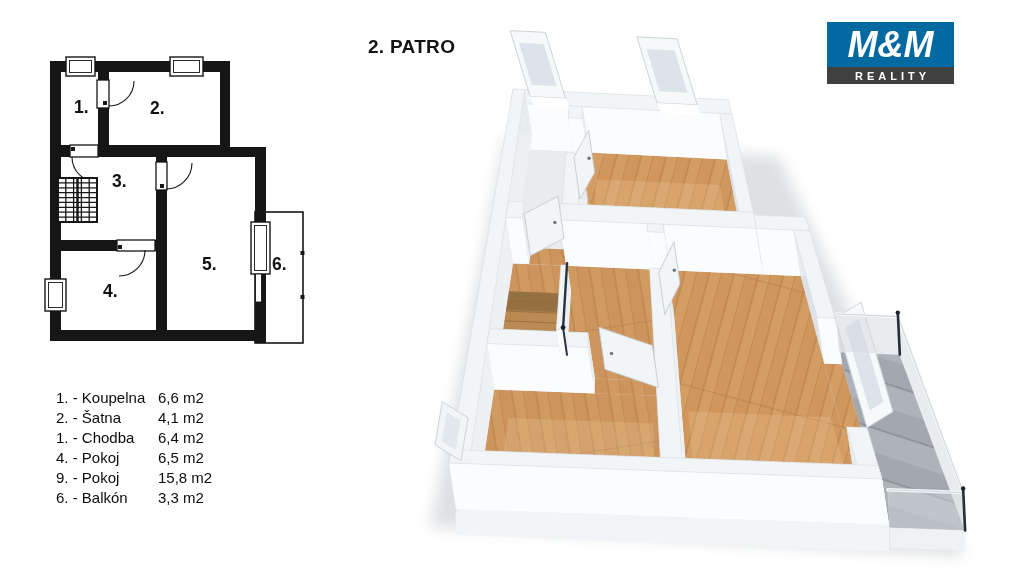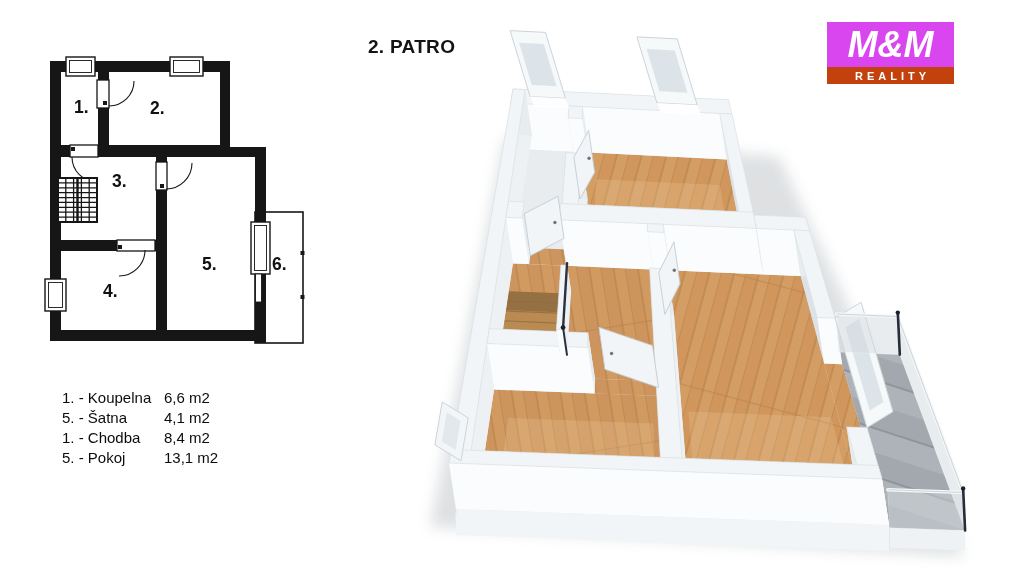--- a/index.html
+++ b/index.html
@@ -6,21 +6,21 @@
   .canvas{position:relative;width:1024px;height:576px;background:#ffffff;overflow:hidden;
           font-family:"Liberation Sans",sans-serif;padding-left:48px;}
   svg.layer{position:absolute;left:0;top:0;width:1024px;height:576px;}
   .floor-title{position:absolute;left:368px;top:36px;font-size:19px;font-weight:700;
                color:#141414;letter-spacing:.3px;}
   .logo{position:absolute;left:827px;top:22px;width:127px;box-shadow:0 0 0 0 transparent;}
   .logo-top{height:45px;display:flex;align-items:center;justify-content:center;
             font-size:36px;font-weight:700;font-style:italic;color:#ffffff;line-height:1;}
   .logo-bottom{height:17px;display:flex;align-items:center;justify-content:center;
                font-size:11px;font-weight:700;color:#ffffff;letter-spacing:4px;padding-left:4px;}
-  .legend{position:absolute;left:62px;top:388px;font-size:15px;line-height:20px;color:#0c0c0c;}
+  .legend{position:absolute;left:56px;top:388px;font-size:15px;line-height:20px;color:#0c0c0c;}
   .lg-row{display:flex;}
   .lg-nm{width:102px;}
 </style>
 </head>
 <body>
 
 <div class="canvas">
 
   <div class="floor-title">2. PATRO</div>
 
@@ -262,36 +262,44 @@
         <polyline points="836.5,314.0 897.8,316.6 963.1,492.5 887.8,489.7" fill="none" stroke="#f4f7f8" stroke-width="3.4" stroke-linecap="round"></polyline>
         <polyline points="836.5,314.0 897.8,316.6 963.1,492.5 887.8,489.7" fill="none" stroke="#c3cad0" stroke-width="0.8"></polyline>
         <line x1="899.8052929899143" y1="354.5764607818621" x2="897.8052929899143" y2="312.5764607818621" stroke="#262d39" stroke-width="2.6" stroke-linecap="round"></line>
         <circle cx="897.8052929899143" cy="312.5764607818621" r="2.2" fill="#1c222c"></circle>
         <line x1="965.1253896807535" y1="530.482053846795" x2="963.1253896807535" y2="488.482053846795" stroke="#262d39" stroke-width="2.6" stroke-linecap="round"></line>
         <circle cx="963.1253896807535" cy="488.482053846795" r="2.2" fill="#1c222c"></circle>
       </g>
     </svg>
 
   <div class="logo">
-    <div class="logo-top" style="background: #d946ef;">M&amp;M</div>
-    <div class="logo-bottom" style="background: #c2410c;">REALITY</div>
+    <div class="logo-top" style="background: #0369a1;">M&amp;M</div>
+    <div class="logo-bottom" style="background: #404040;">REALITY</div>
   </div>
 
   <div class="legend">
       <div class="lg-row">
         <span class="lg-nm">1. - Koupelna</span>
         <span>6,6 m2</span>
       </div>
       <div class="lg-row">
-        <span class="lg-nm">5. - Šatna</span>
+        <span class="lg-nm">2. - Šatna</span>
         <span>4,1 m2</span>
       </div>
       <div class="lg-row">
         <span class="lg-nm">1. - Chodba</span>
-        <span>8,4 m2</span>
-      </div>
-      <div class="lg-row">
-        <span class="lg-nm">5. - Pokoj</span>
-        <span>13,1 m2</span>
+        <span>6,4 m2</span>
+      </div>
+      <div class="lg-row">
+        <span class="lg-nm">4. - Pokoj</span>
+        <span>6,5 m2</span>
+      </div>
+      <div class="lg-row">
+        <span class="lg-nm">9. - Pokoj</span>
+        <span>15,8 m2</span>
+      </div>
+      <div class="lg-row">
+        <span class="lg-nm">6. - Balkón</span>
+        <span>3,3 m2</span>
       </div>
     </div>
 
 </div>
 
 </body></html>

